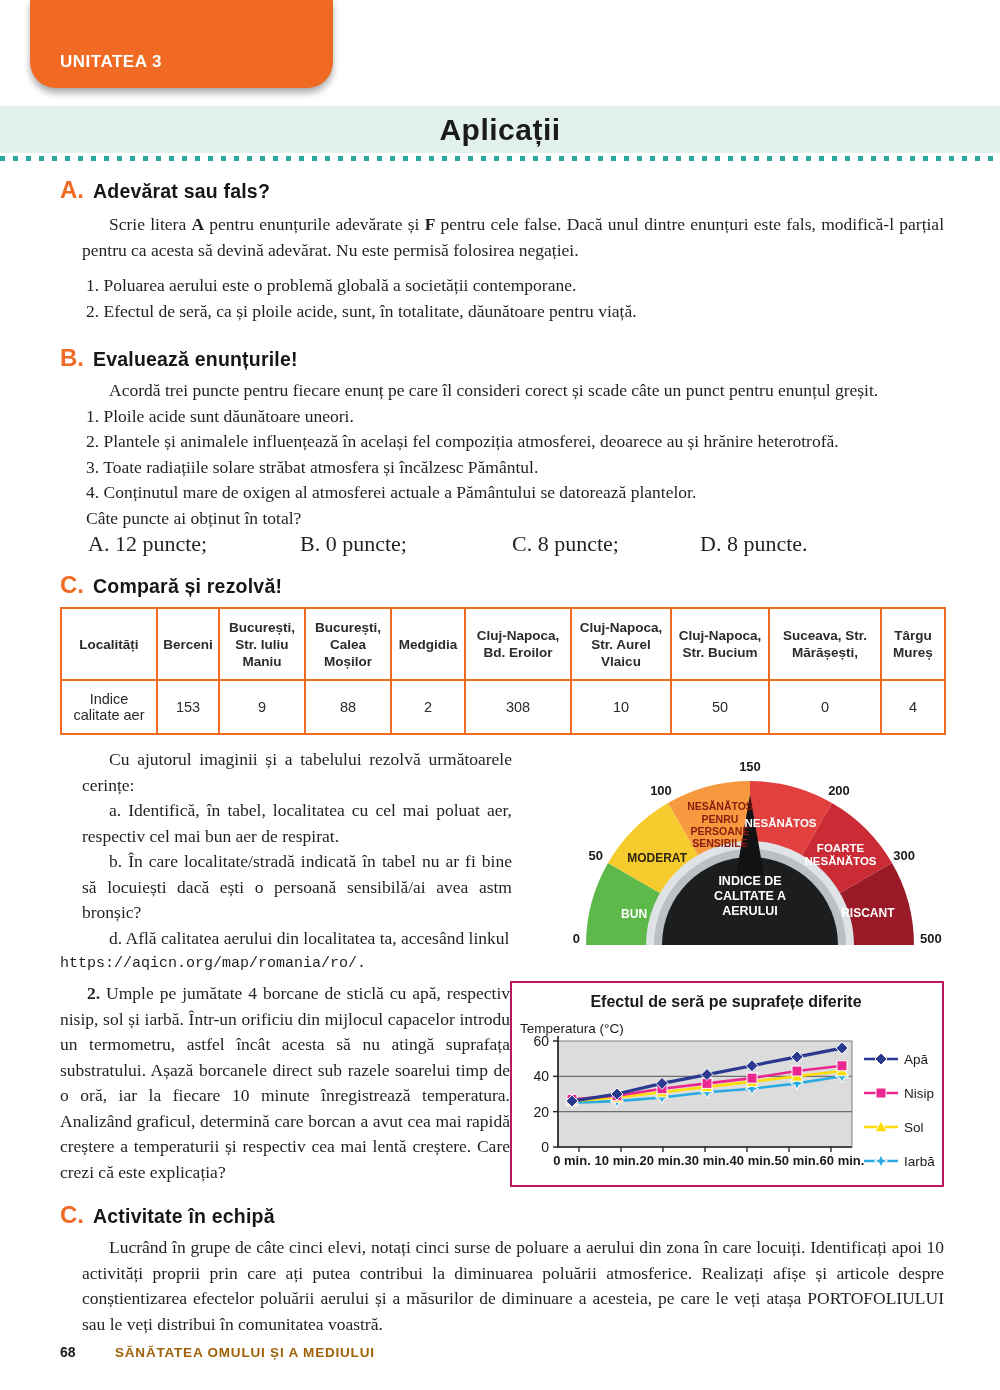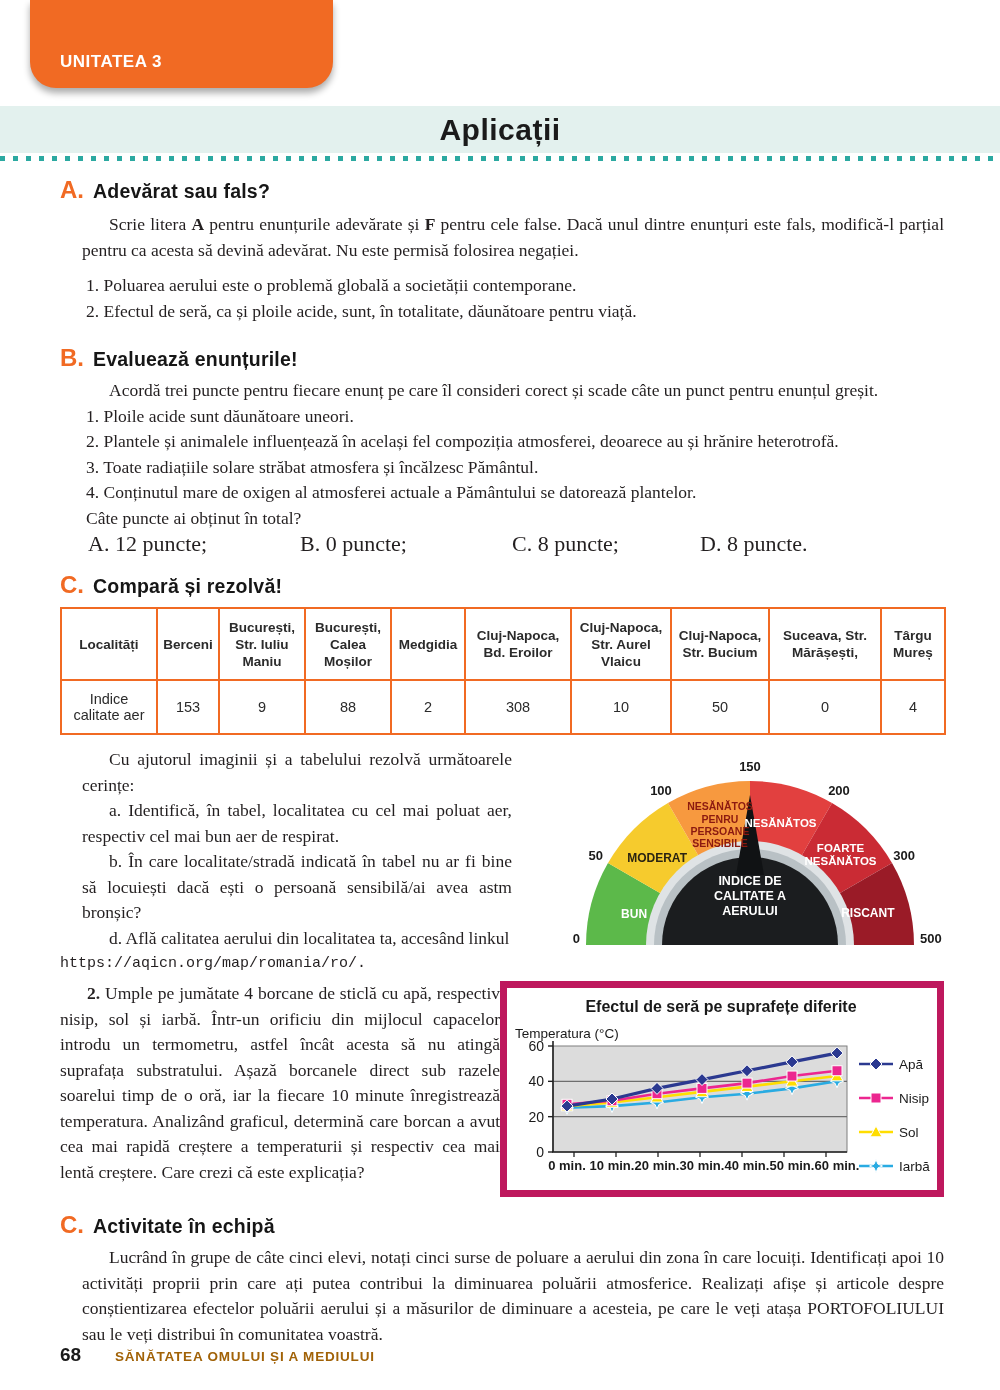--- a/index.html
+++ b/index.html
@@ -33,26 +33,26 @@
            font-family:"Liberation Sans",sans-serif;}
   table.aq th,table.aq td{border:2px solid #f16a23;text-align:center;vertical-align:middle;padding:4px 3px;}
   table.aq th{font-size:13.5px;line-height:17px;font-weight:bold;color:#2b2b2b;height:62px;}
   table.aq td{font-size:14.5px;color:#2b2b2b;height:44px;}
   
   .row2col{display:flex;justify-content:space-between;align-items:flex-start;}
   .leftcol{width:452px;}
   .mono-link{font:15px/22px "Liberation Mono",monospace;color:#231f20;margin:2px 0 0 0;}
   .mono-link a{color:inherit;text-decoration:none;}
   .gauge-wrap{width:382px;padding-top:6px;}
-  .chart-box{width:430px;border:7px solid #be185d;background:#ffffff;}
+  .chart-box{width:430px;border:2px solid #be185d;background:#ffffff;}
   .chart-box svg{display:block;}
   
   .footer{position:absolute;left:60px;top:1344px;display:flex;align-items:baseline;
           font-family:"Liberation Sans",sans-serif;}
-  .pagenum{font-weight:bold;font-size:19px;color:#1a1a1a;width:55px;}
+  .pagenum{font-weight:bold;font-size:14px;color:#1a1a1a;width:55px;}
   .book-title{color:#a16207;font-weight:bold;font-size:13.5px;letter-spacing:.8px;}
   b{font-weight:bold;}
 </style>
 </head>
 <body>
 
 <div class="page">
 
   <div class="unit-tab">
     <span>UNITATEA 3</span>

